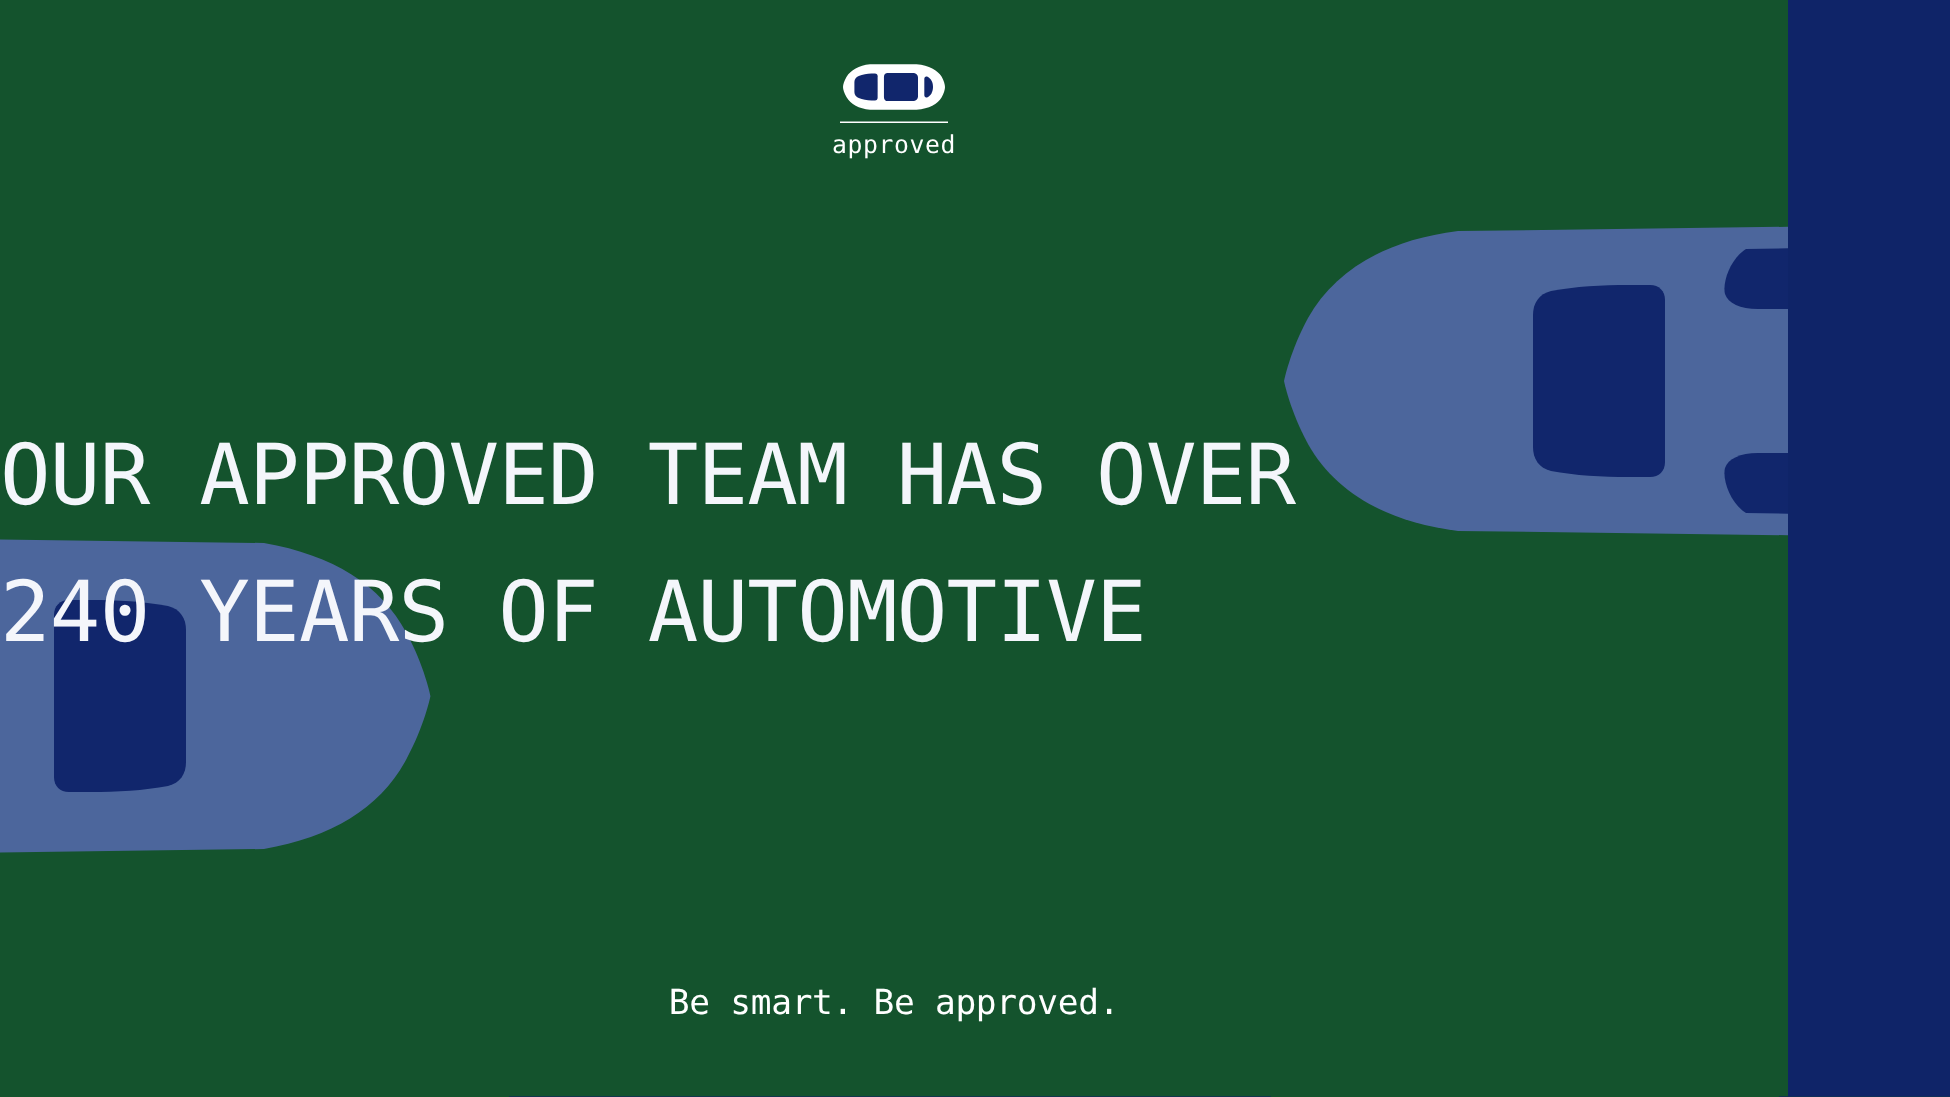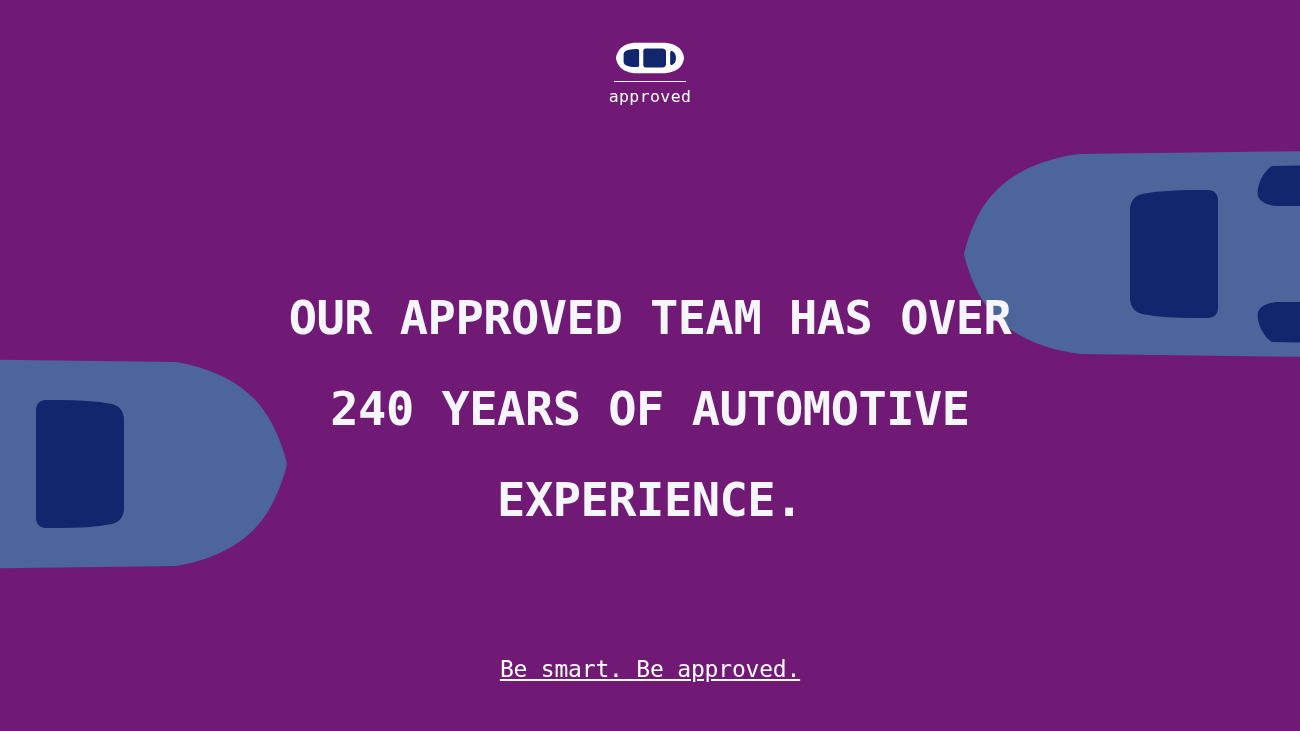--- a/index.html
+++ b/index.html
@@ -6,23 +6,23 @@
   html, body {
     margin: 0;
     padding: 0;
     background: #0f2468;
   }
   body {
     font-family: "DejaVu Sans Mono", "Liberation Sans", sans-serif;
   }
   #slide {
     position: relative;
-    width: 1300px;
+    width: 1192px;
     height: 731px;
-    background: #701a75;
+    background: #14532d;
     overflow: hidden;
   }
 
   
   .bg-car {
     position: absolute;
     pointer-events: none;
   }
   #bg-car-right {
     right: -92px;
@@ -66,45 +66,43 @@
     line-height: 1;
     font-weight: 400;
   }
 
   
   #headline {
     position: absolute;
     left: 0;
     right: 0;
     top: 272px;
-    text-align: center;
     color: #f4f6fb;
-    font-size: 47px;
+    font-size: 56px;
     line-height: 91px;
-    font-weight: 700;
+    font-weight: 400;
     letter-spacing: -0.5px;
     white-space: nowrap;
   }
   #headline .hl-line {
     display: block;
   }
 
   
   #tagline {
     position: absolute;
     left: 0;
     right: 0;
     top: 655px;
     text-align: center;
     color: #ffffff;
     font-size: 23px;
     line-height: 28px;
     font-weight: 400;
     letter-spacing: -0.2px;
-    text-decoration: underline;
   }
 </style>
 </head>
 <body>
 
 <div id="slide">
 
   <svg id="bg-car-right" class="bg-car" viewBox="0 0 430 208" xmlns="http://www.w3.org/2000/svg">
     <g fill="#4c669c">
       <path d="M118,4 C70,10 36,30 18,62 C6,84 2,104 2,104 C2,104 6,124 18,146
@@ -160,18 +158,17 @@
                  C54.2,9.2 55.2,8.6 56.4,9.2 Z"></path>
       </g>
     </svg>
     <div id="logo-divider"></div>
     <div id="logo-wordmark">approved</div>
   </div>
 
   <div id="headline">
     <span class="hl-line">OUR APPROVED TEAM HAS OVER</span>
     <span class="hl-line">240 YEARS OF AUTOMOTIVE</span>
-    <span class="hl-line">EXPERIENCE.</span>
   </div>
 
   <div id="tagline">Be smart. Be approved.</div>
 
 </div>
 
 </body></html>

